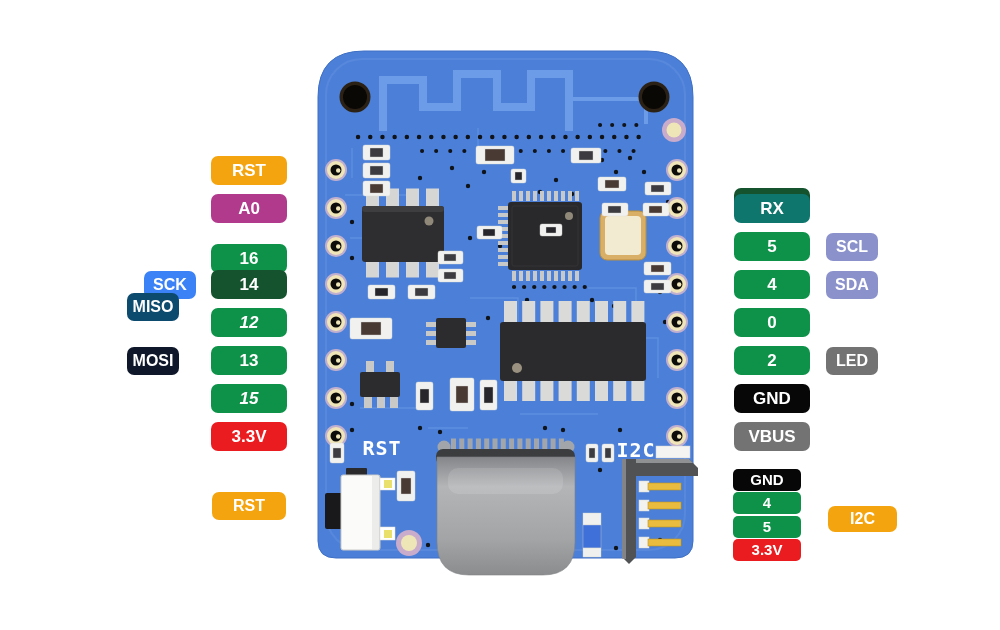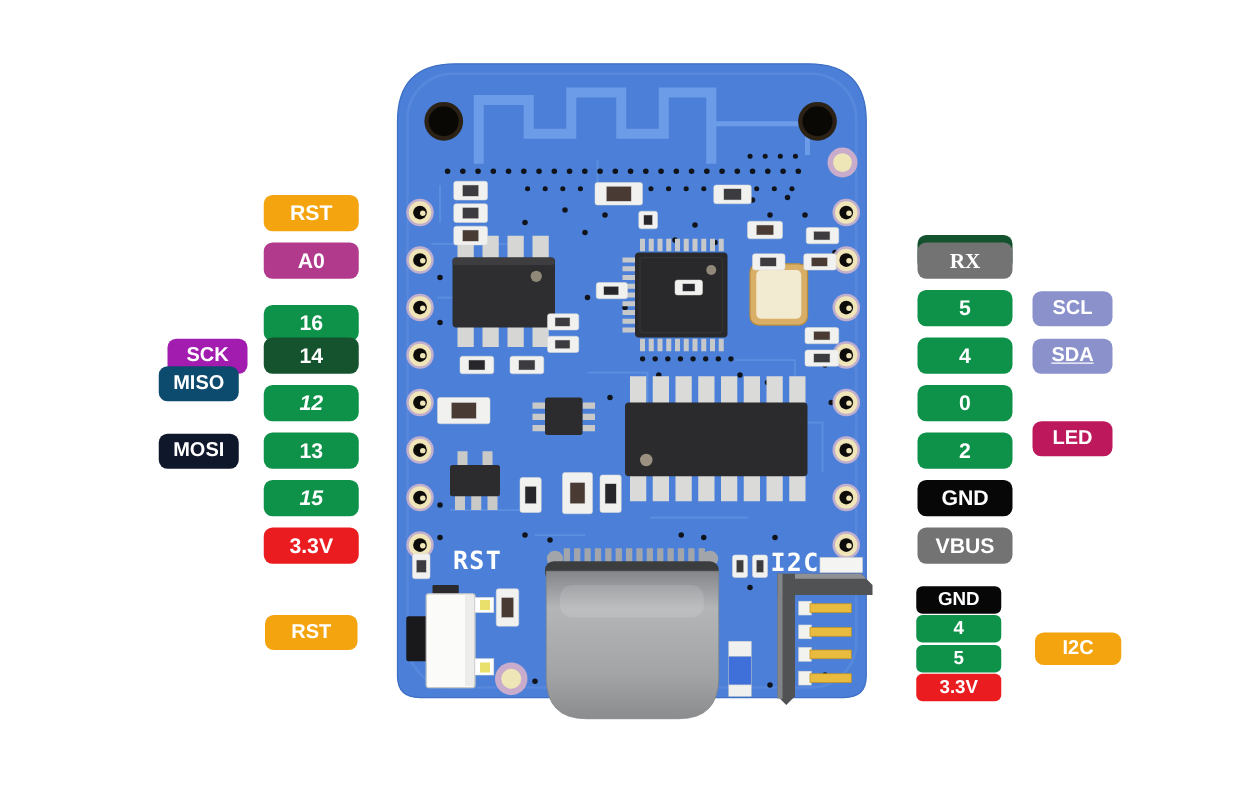--- a/index.html
+++ b/index.html
@@ -2,21 +2,21 @@
 <html><head>
 <meta charset="utf-8">
 <style>
   html,body{margin:0;padding:0;background:#fff;}
   .canvas{position:relative;width:1000px;height:630px;background:#ffffff;overflow:hidden;
           font-family:"Liberation Sans",sans-serif;}
   .board-svg{position:absolute;left:0;top:0;width:1000px;height:630px;}
   .tag{position:absolute;border-radius:7px;color:#fff;font-weight:bold;text-align:center;
        font-family:"Liberation Sans",sans-serif;}
   .tag.main{width:76px;height:29px;line-height:29px;font-size:17px;}
-  .tag.fn{width:64px;height:28px;line-height:28px;font-size:16px;}
+  .tag.fn{width:52px;height:28px;line-height:28px;font-size:16px;}
   .tag.stack{width:68px;height:22px;line-height:22px;font-size:15px;border-radius:5px;}
   .tag.i2c{width:69px;height:26px;line-height:26px;font-size:16px;}
   .tag.rst2{width:74px;height:28px;line-height:28px;font-size:16px;}
   .silk{font-family:"DejaVu Sans Mono",monospace;font-weight:bold;fill:#ffffff;}
 </style>
 </head>
 <body>
 
 <div class="canvas">
 
@@ -410,36 +410,36 @@
 
   <div class="tag main" style="left: 211px; top: 156px; background: rgb(244, 164, 14);">RST</div>
   <div class="tag main" style="left: 211px; top: 194px; background: rgb(177, 58, 140);">A0</div>
   <div class="tag main" style="left: 211px; top: 244px; background: rgb(14, 145, 72);">16</div>
   <div class="tag main" style="left: 211px; top: 270px; background: #14532d;">14</div>
   <div class="tag main" style="left: 211px; top: 308px; background: rgb(14, 145, 72); font-style: italic;">12</div>
   <div class="tag main" style="left: 211px; top: 346px; background: rgb(14, 145, 72); text-align: center;">13</div>
   <div class="tag main" style="left: 211px; top: 384px; background: rgb(14, 145, 72); font-style: italic;">15</div>
   <div class="tag main" style="left: 211px; top: 422px; background: rgb(235, 28, 32);">3.3V</div>
 
-  <div class="tag fn" style="left: 134px; top: 271px; background: #a21caf; text-align: center;">SCK</div>
+  <div class="tag fn" style="left: 144px; top: 271px; background: #3b82f6; text-align: center;">SCK</div>
   <div class="tag fn" style="left: 127px; top: 293px; background: #0c4a6e;">MISO</div>
   <div class="tag fn" style="left: 127px; top: 347px; background: #0f172a;">MOSI</div>
 
   <div class="tag main" style="left: 734px; top: 156px; background: #14532d; margin-top: 32px;">TX</div>
-  <div class="tag main" style="left: 734px; top: 194px; background: #737373; font-family: Liberation Serif, serif;">RX</div>
+  <div class="tag main" style="left: 734px; top: 194px; background: #0f766e;">RX</div>
   <div class="tag main" style="left: 734px; top: 232px; background: rgb(14, 145, 72);">5</div>
   <div class="tag main" style="left: 734px; top: 270px; background: rgb(14, 145, 72);">4</div>
   <div class="tag main" style="left: 734px; top: 308px; background: rgb(14, 145, 72);">0</div>
   <div class="tag main" style="left: 734px; top: 346px; background: rgb(14, 145, 72);">2</div>
   <div class="tag main" style="left: 734px; top: 384px; background: rgb(7, 7, 7);">GND</div>
   <div class="tag main" style="left: 734px; top: 422px; background: #737373;">VBUS</div>
 
   <div class="tag fn" style="left: 826px; top: 233px; background: rgb(139, 146, 203);">SCL</div>
-  <div class="tag fn" style="left: 826px; top: 271px; background: rgb(139, 146, 203); text-decoration: underline;">SDA</div>
-  <div class="tag fn" style="left: 826px; top: 337px; background: #be185d;">LED</div>
+  <div class="tag fn" style="left: 826px; top: 271px; background: rgb(139, 146, 203);">SDA</div>
+  <div class="tag fn" style="left: 826px; top: 347px; background: #737373;">LED</div>
 
   <div class="tag rst2" style="left: 212px; top: 492px; background: rgb(244, 164, 14);">RST</div>
 
   <div class="tag stack" style="left: 733px; top: 469px; background: rgb(7, 7, 7);">GND</div>
   <div class="tag stack" style="left: 733px; top: 492px; background: rgb(14, 145, 72);">4</div>
   <div class="tag stack" style="left: 733px; top: 516px; background: rgb(14, 145, 72);">5</div>
   <div class="tag stack" style="left: 733px; top: 539px; background: rgb(235, 28, 32);">3.3V</div>
 
   <div class="tag i2c" style="left: 828px; top: 506px; background: rgb(244, 164, 14);">I2C</div>
 

